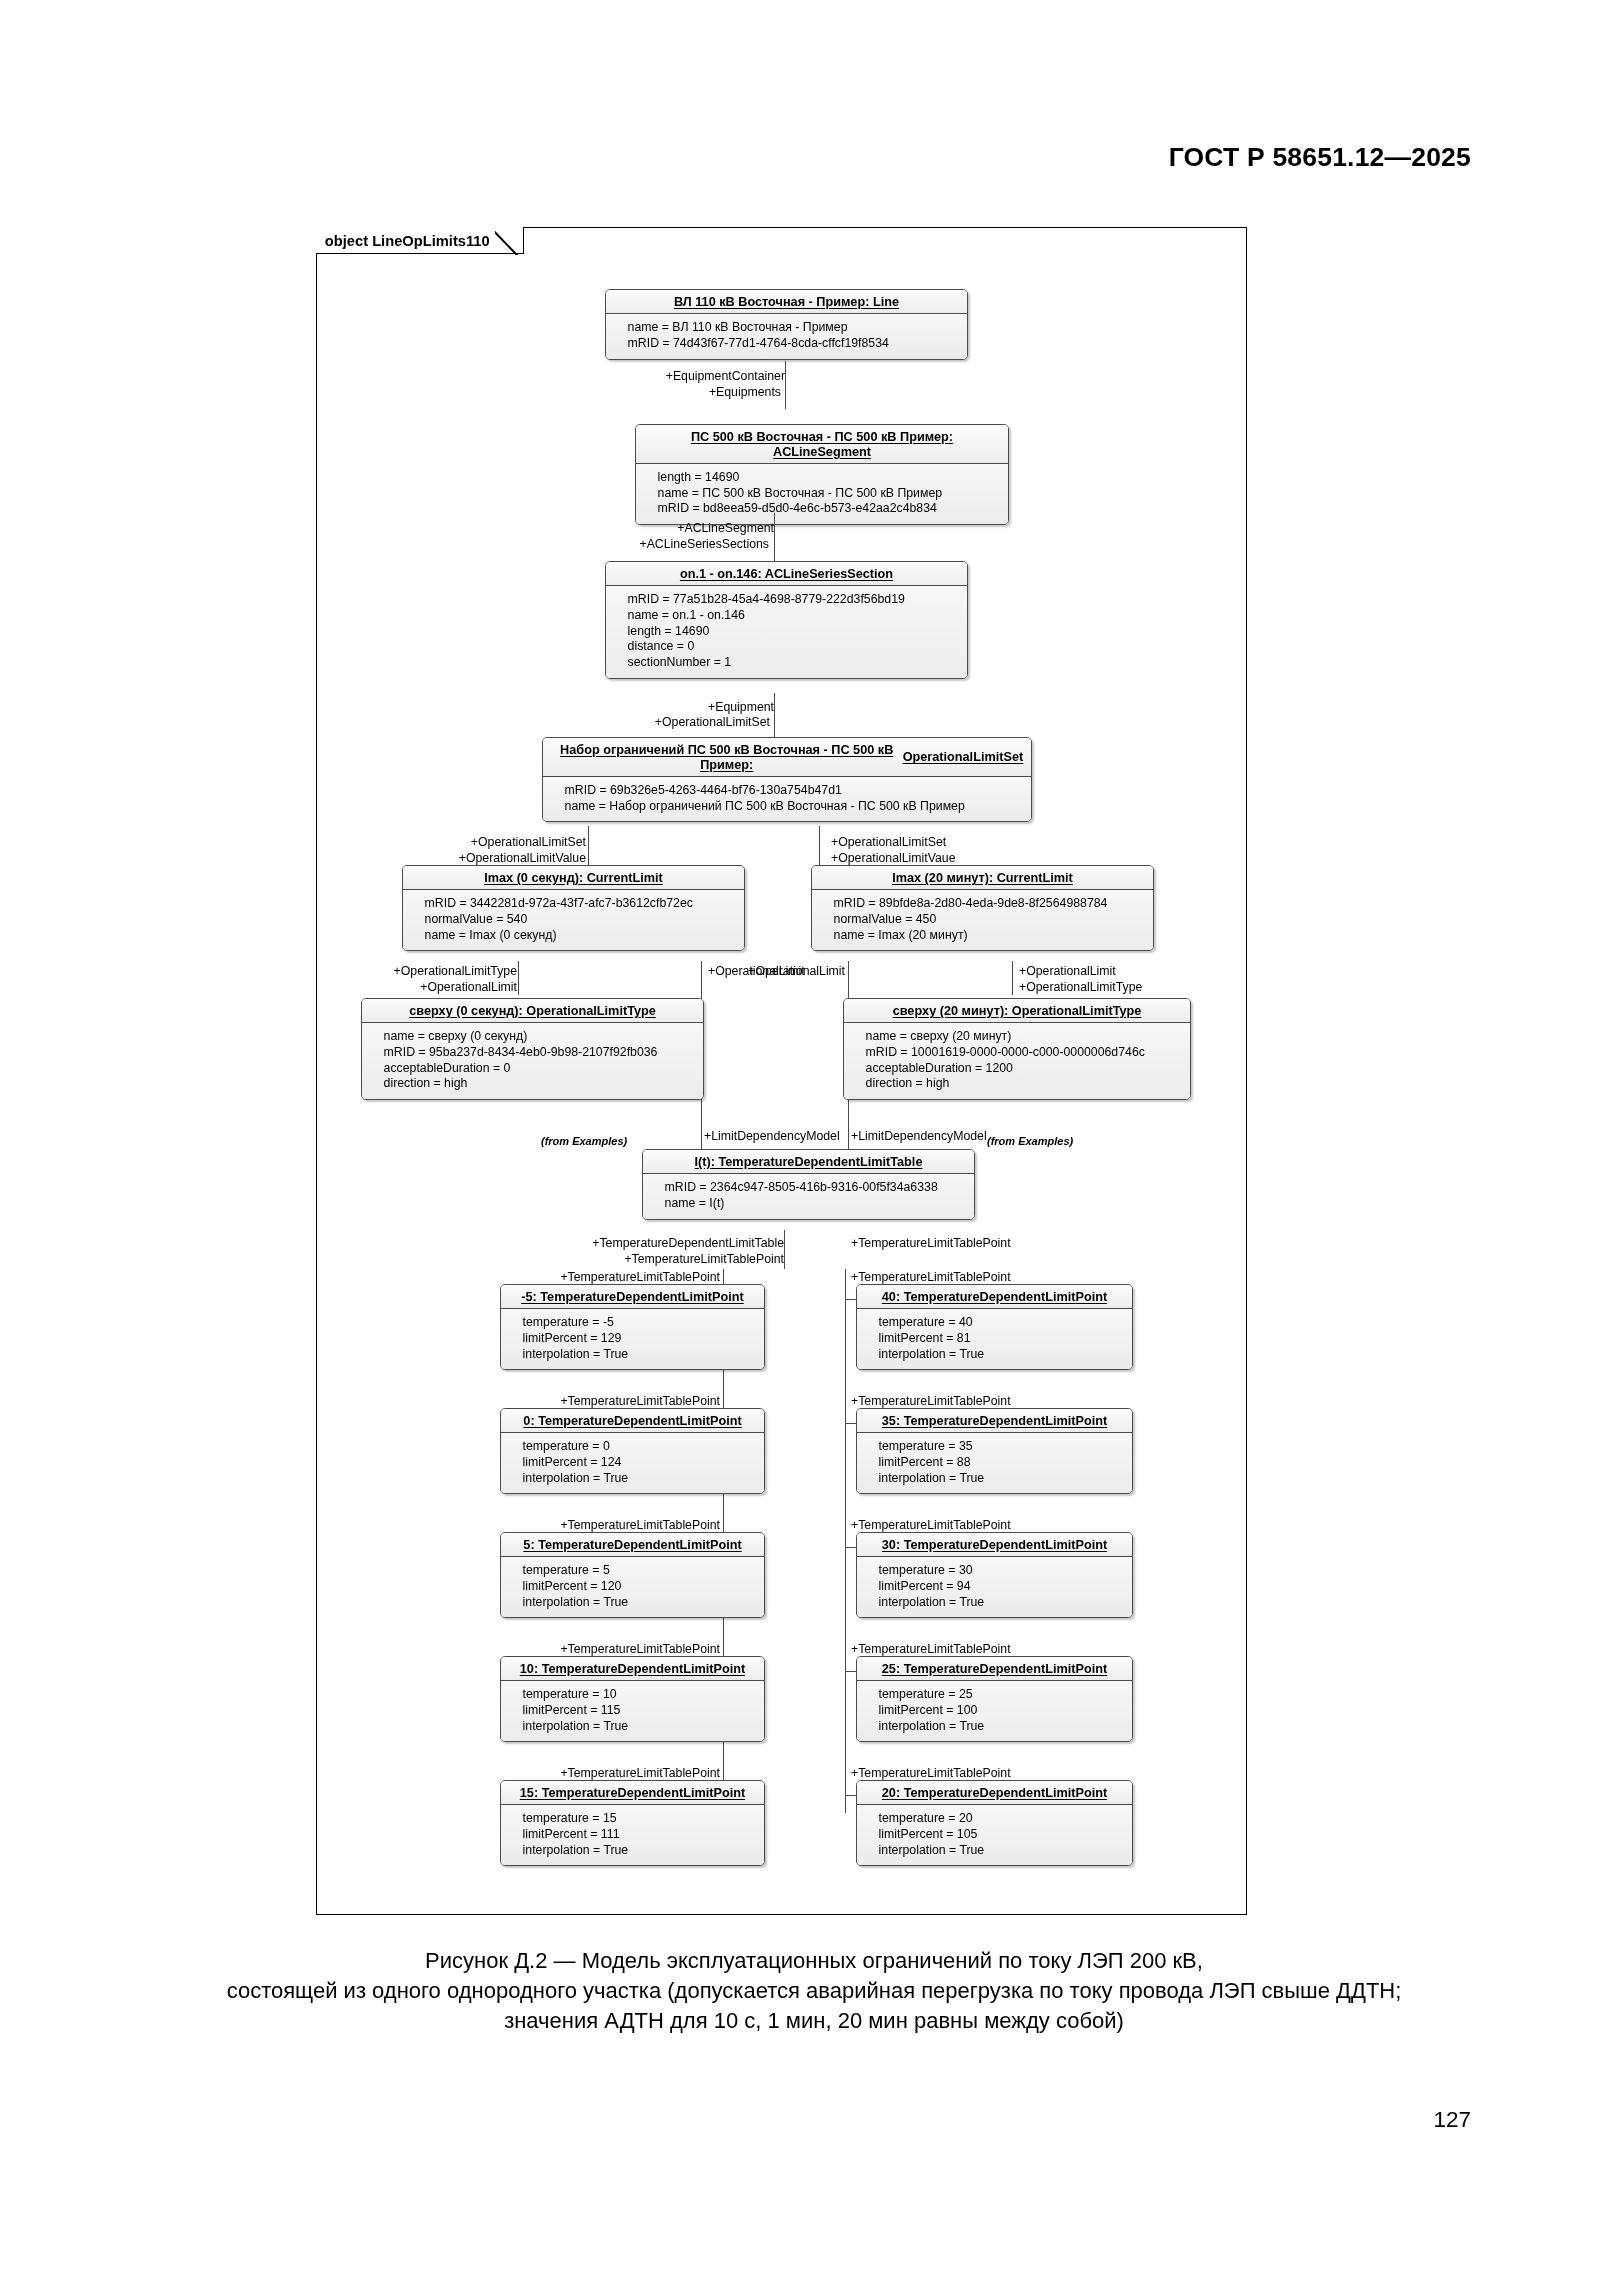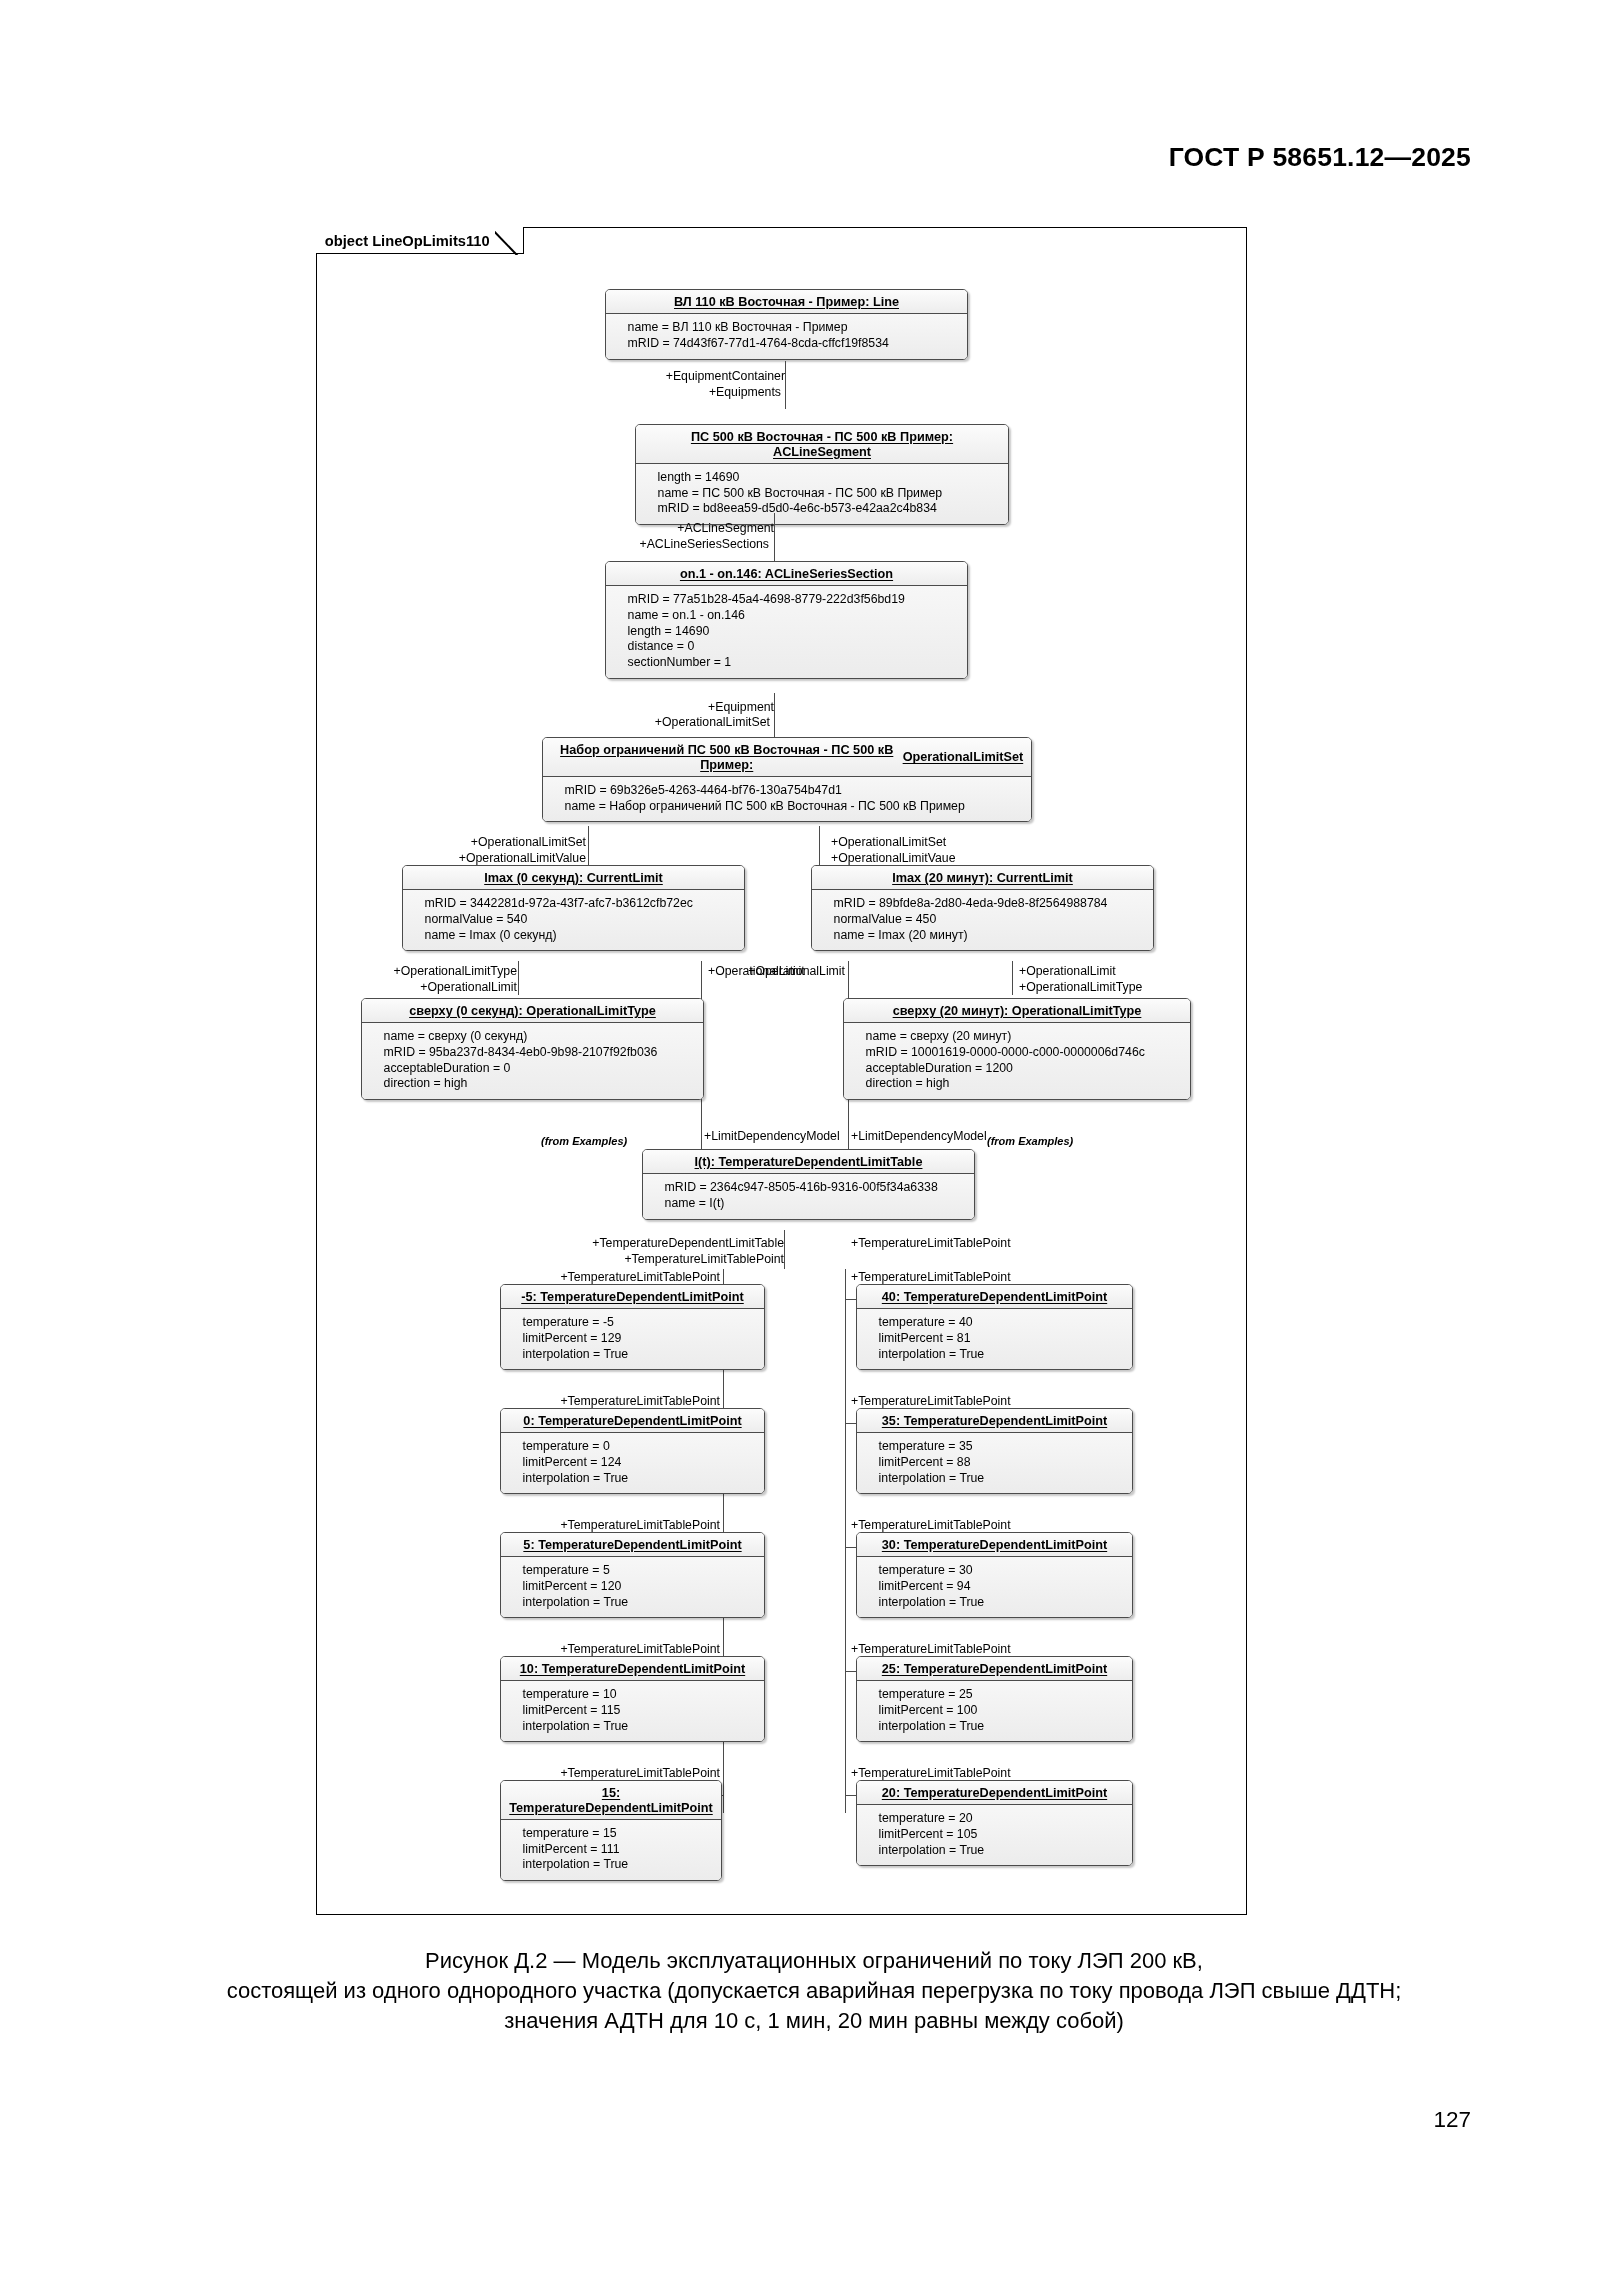--- a/index.html
+++ b/index.html
@@ -311,21 +311,21 @@
     <div class="obj-title">
       <span>10: TemperatureDependentLimitPoint</span>
     </div>
     <div class="obj-attrs">
       <div>temperature = 10</div>
       <div>limitPercent = 115</div>
       <div>interpolation = True</div>
     </div>
   </div>
 
-  <div class="obj" style="left:500px;top:1780px;width:222px;">
+  <div class="obj" style="left:500px;top:1780px;width:265px;">
     <div class="obj-title">
       <span>15: TemperatureDependentLimitPoint</span>
     </div>
     <div class="obj-attrs">
       <div>temperature = 15</div>
       <div>limitPercent = 111</div>
       <div>interpolation = True</div>
     </div>
   </div>
 

